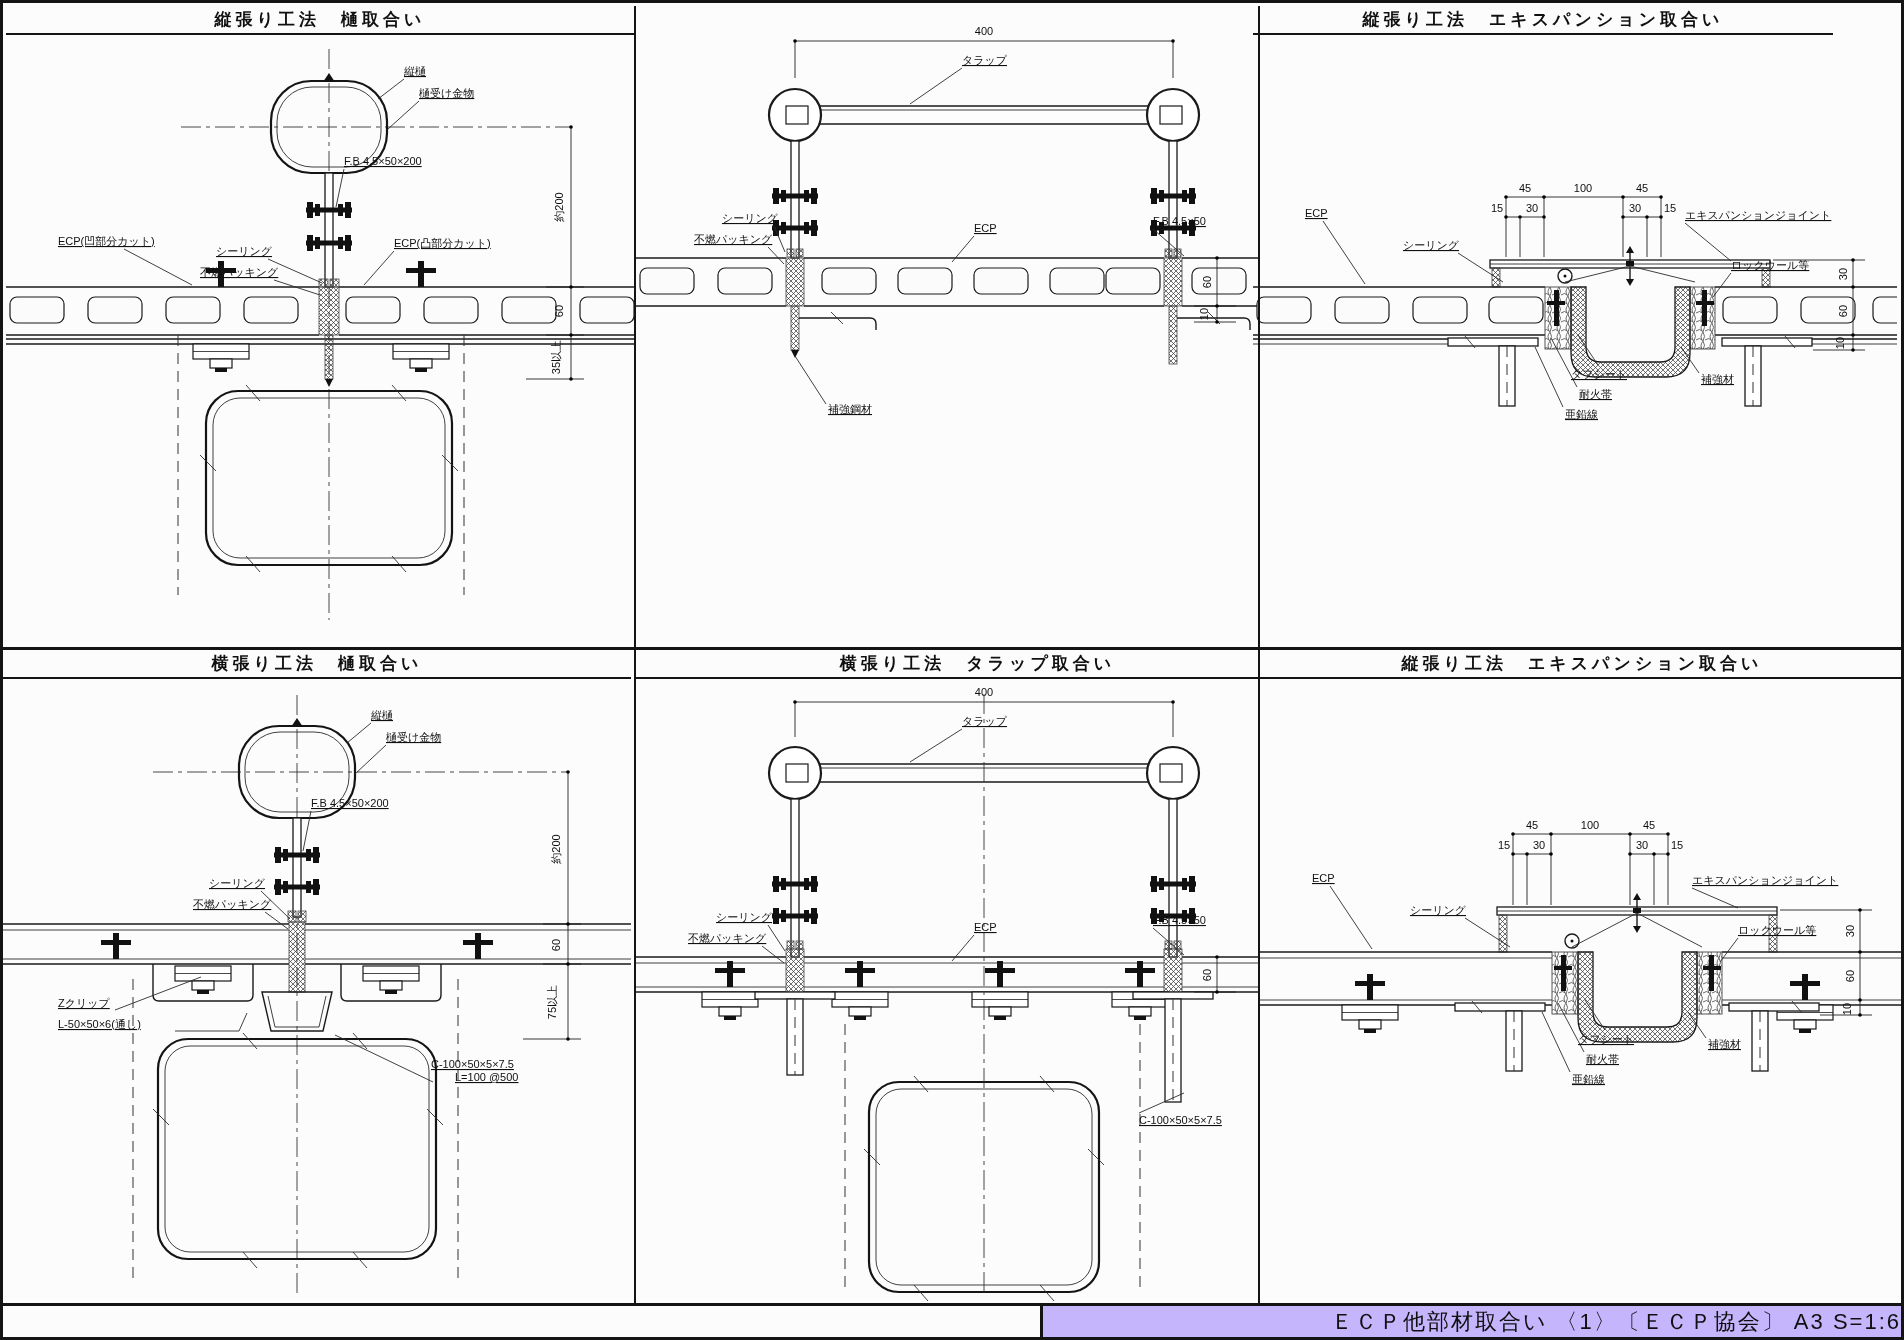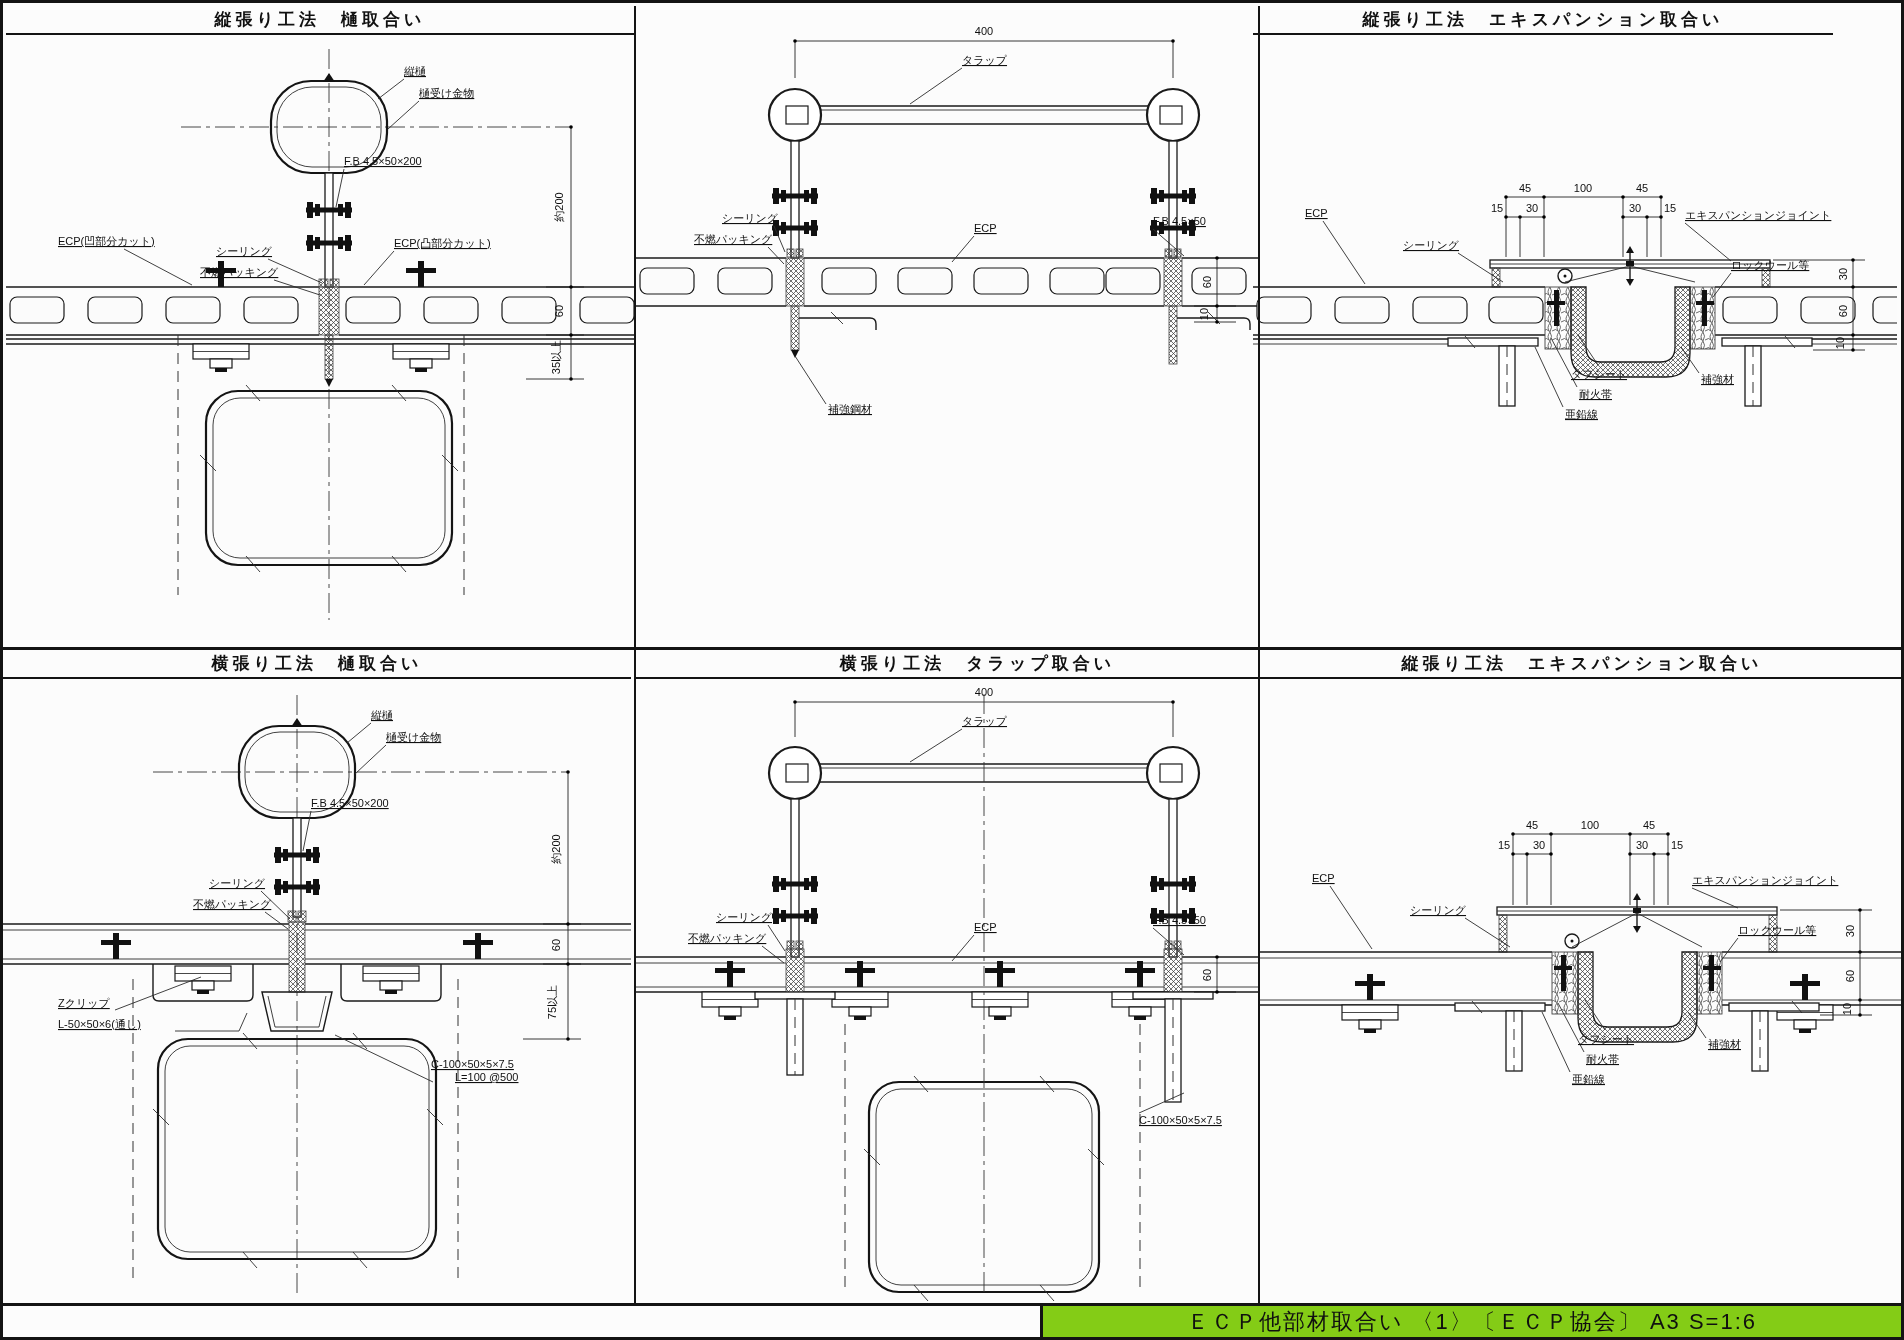--- a/index.html
+++ b/index.html
@@ -4,21 +4,21 @@
 <style>
   html,body{margin:0;padding:0;background:#e9e9e9}
   .sheet{position:relative;width:1904px;height:1340px;background:#fcfcfc;border:3px solid #141414;
          box-sizing:border-box;overflow:hidden;font-family:"Liberation Sans",sans-serif}
   .panel{position:absolute;box-sizing:border-box}
   .ptitle{height:27px;border-bottom:2px solid #141414;display:flex;align-items:center;justify-content:center;
           font-size:17px;letter-spacing:4px;color:#101010;font-weight:700;white-space:pre}
   .vdiv{position:absolute;width:2px;background:#141414}
   .hdiv{position:absolute;left:0;right:0;height:3px;background:#141414}
   .footer{position:absolute;left:1037px;top:1300px;right:0;bottom:0;border-left:3px solid #141414;border-top:3px solid #141414;
-          display:flex;align-items:center;justify-content:center;font-size:22px;letter-spacing:2px;color:#101010;background:#84cc16;white-space:pre}
+          display:flex;align-items:center;justify-content:flex-end;font-size:22px;letter-spacing:2px;color:#101010;background:#c4b5fd;white-space:pre}
   svg{display:block}
   svg text{font-family:"Liberation Sans",sans-serif;font-size:11px;fill:#101010}
   text.lbl{text-decoration:underline}
   .ln{stroke:#1a1a1a;fill:none;stroke-width:1.4}
   .ln2{stroke:#141414;fill:none;stroke-width:2.2}
   .tn{stroke:#2b2b2b;fill:none;stroke-width:0.9}
   .dim{stroke:#222;fill:none;stroke-width:0.9}
   .cl{stroke:#333;fill:none;stroke-width:0.9;stroke-dasharray:20 5 4 5}
   .dash{stroke:#333;fill:none;stroke-width:1;stroke-dasharray:11 7}
   .core{fill:#fbfbfb;stroke:#1a1a1a;stroke-width:1.2}

